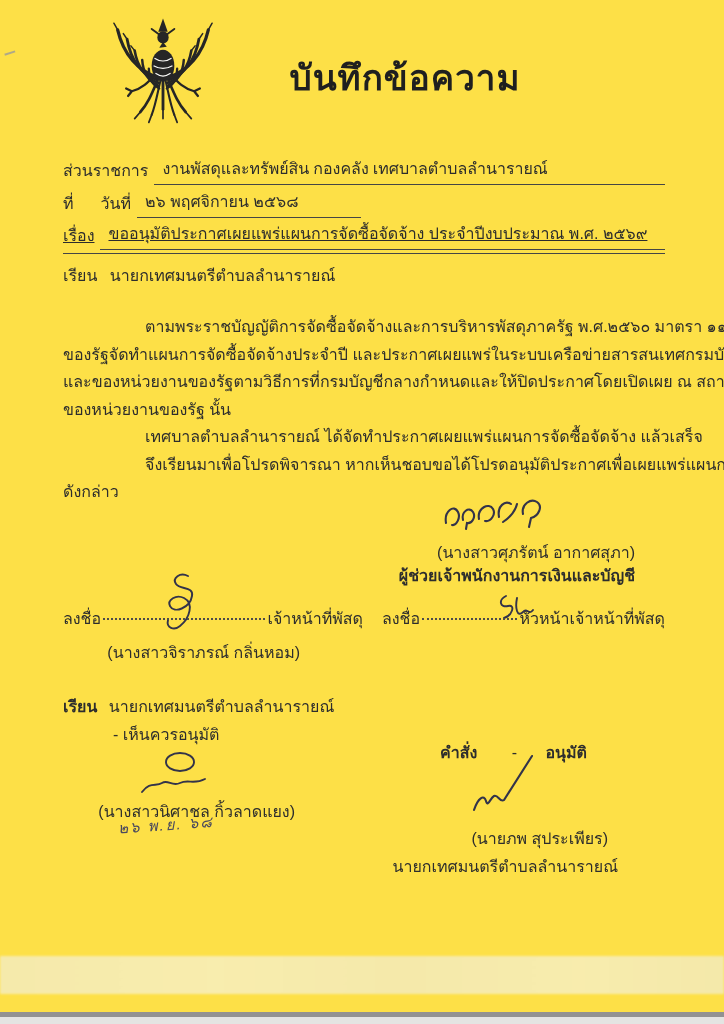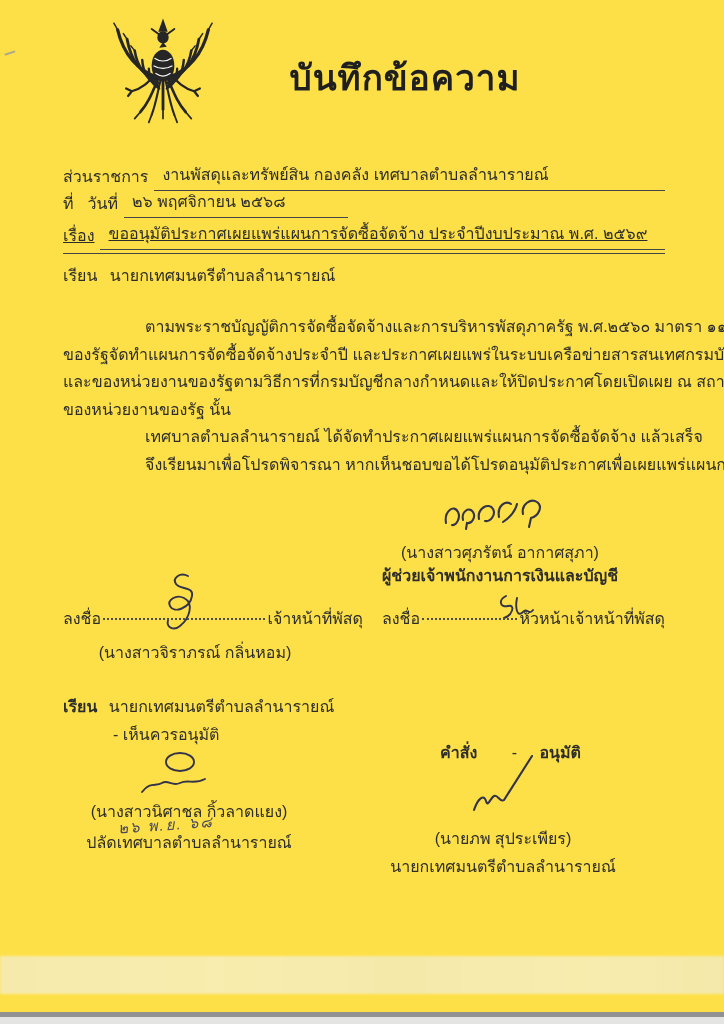--- a/index.html
+++ b/index.html
@@ -3,21 +3,21 @@
 <meta charset="utf-8">
 <style>
   html,body { margin:0; padding:0; background:#ffffff; }
   .page {
     position:relative; width:724px; height:1024px; overflow:hidden;
     background:#fde047; color:#2d2d2d;
     font-family:"Liberation Sans", sans-serif; font-size:16px;
   }
   .abs { position:absolute; }
   .nowrap { white-space:nowrap; }
-  .center { text-align:center; }
+  .center { text-align:right; }
   .bold { font-weight:bold; }
   .title {
     left:235px; top:50px; width:340px; text-align:center;
     font-size:35px; font-weight:bold; letter-spacing:1px; color:#1f1f1f;
   }
   .hdr-row { left:63px; width:602px; display:flex; align-items:flex-end; height:28px; }
   .lbl { white-space:nowrap; padding-right:6px; padding-bottom:2px; }
   .fill {
     flex:1; border-bottom:1.3px solid #454545;
     padding:0 4px 3px 8px; white-space:nowrap; overflow:hidden;margin-top:28px;
@@ -96,28 +96,28 @@
     <ellipse cx="90" cy="52" rx="12" ry="17" fill="#262626"></ellipse>
     <g stroke="#fcfcfa" stroke-width="1.2" fill="none">
       <path d="M81,44 C87,48 93,48 99,44"></path>
       <path d="M80,52 C87,56 93,56 100,52"></path>
       <path d="M82,60 C88,64 92,64 98,60"></path>
     </g>
   </svg>
 
   <div class="abs title">บันทึกข้อความ</div>
 
-  <div class="abs hdr-row" style="top:163px;">
+  <div class="abs hdr-row" style="top:157px;font-family:Liberation Serif, serif;">
     <span class="lbl">ส่วนราชการ</span>
     <span class="fill">งานพัสดุและทรัพย์สิน กองคลัง เทศบาลตำบลลำนารายณ์</span>
   </div>
 
   <div class="abs hdr-row" style="top:190px;">
     <span class="lbl">ที่</span>
-    <span class="lbl" style="margin-left:8px;">วันที่</span>
+    <span class="lbl" style="margin-left:21px;">วันที่</span>
     <span class="fixedfill" style="width:212px;">๒๖ พฤศจิกายน ๒๕๖๘</span>
   </div>
 
   <div class="abs hdr-row" style="top:222px;text-decoration:underline;">
     <span class="lbl">เรื่อง</span>
     <span class="fill">ขออนุมัติประกาศเผยแพร่แผนการจัดซื้อจัดจ้าง ประจำปีงบประมาณ พ.ศ. ๒๕๖๙</span>
   </div>
 
   <div class="abs rule"></div>
 
@@ -126,20 +126,21 @@
     <span style="margin-left:8px;">นายกเทศมนตรีตำบลลำนารายณ์</span>
   </div>
 
   <div class="abs body-text">
     <div class="body-line ind">ตามพระราชบัญญัติการจัดซื้อจัดจ้างและการบริหารพัสดุภาครัฐ พ.ศ.๒๕๖๐ มาตรา ๑๑ ให้หน่วยงาน</div>
     <div class="body-line">ของรัฐจัดทำแผนการจัดซื้อจัดจ้างประจำปี และประกาศเผยแพร่ในระบบเครือข่ายสารสนเทศกรมบัญชีกลาง</div>
     <div class="body-line">และของหน่วยงานของรัฐตามวิธีการที่กรมบัญชีกลางกำหนดและให้ปิดประกาศโดยเปิดเผย ณ สถานที่ปิดประกาศ</div>
     <div class="body-line">ของหน่วยงานของรัฐ นั้น</div>
     <div class="body-line ind">เทศบาลตำบลลำนารายณ์ ได้จัดทำประกาศเผยแพร่แผนการจัดซื้อจัดจ้าง แล้วเสร็จ</div>
     <div class="body-line ind">จึงเรียนมาเพื่อโปรดพิจารณา หากเห็นชอบขอได้โปรดอนุมัติประกาศเพื่อเผยแพร่แผนการจัดซื้อจัดจ้าง</div>
+    <div class="body-line">ดังกล่าว</div>
   </div>
 
   <svg class="abs sig" style="left:438px; top:492px;" width="112" height="46" viewBox="0 0 112 46">
     <g stroke="#33334a" stroke-width="2.1" fill="none" stroke-linecap="round">
       <path d="M8,31 C6,19 16,12 20,20 C23,26 18,34 14,33"></path>
       <path d="M25,28 C23,20 31,14 35,20 C38,25 34,32 29,31 L28,37"></path>
       <path d="M41,27 C39,16 51,10 55,17 C58,22 53,30 47,29"></path>
       <path d="M61,25 C59,14 67,8 73,12 M65,30 C71,26 77,20 79,12"></path>
       <path d="M85,22 C83,12 93,6 99,10 C105,14 101,24 93,26 L91,35"></path>
     </g>
@@ -168,32 +169,31 @@
 
   <div class="abs nowrap" style="left:63px; top:694px;">
     <span class="bold">เรียน</span>
     <span style="margin-left:7px;">นายกเทศมนตรีตำบลลำนารายณ์</span>
   </div>
   <div class="abs nowrap" style="left:113px; top:722px;">- เห็นควรอนุมัติ</div>
 
   <div class="abs nowrap" style="left:440px; top:740px;">
     <span class="bold">คำสั่ง</span>
     <span style="margin-left:30px;">-</span>
-    <span class="bold" style="margin-left:18px;">อนุมัติ</span>
+    <span class="bold" style="margin-left:24px;">อนุมัติ</span>
   </div>
 
   <svg class="abs sig" style="left:122px; top:750px;" width="102" height="58" viewBox="0 0 102 58">
     <g stroke="#33334a" stroke-width="1.9" fill="none" stroke-linecap="round">
       <ellipse cx="58" cy="12" rx="14" ry="9"></ellipse>
       <path d="M20,42 C28,31 34,37 40,33 C46,29 50,37 58,33 C66,29 72,35 83,29"></path>
     </g>
   </svg>
   <div class="abs center nowrap" style="left:83px; top:799px; width:212px;">(นางสาวนิศาชล  กิ้วลาดแยง)</div>
   <div class="abs hand-date nowrap" style="left:118px; top:812px; width:130px;">๒๖ พ.ย. ๖๘</div>
-  <div class="abs center nowrap" style="left:83px; top:830px; width:212px;">ปลัดเทศบาลตำบลลำนารายณ์</div>
 
   <svg class="abs sig" style="left:462px; top:748px;" width="82" height="74" viewBox="0 0 82 74">
     <path d="M12,62 C16,50 22,46 24,53 C26,60 28,50 32,48 C36,46 38,55 42,52 L70,8" stroke="#33334a" stroke-width="2.1" fill="none" stroke-linecap="round"></path>
   </svg>
   <div class="abs center nowrap" style="left:398px; top:826px; width:210px;">(นายภพ  สุประเพียร)</div>
   <div class="abs center nowrap" style="left:388px; top:854px; width:230px;">นายกเทศมนตรีตำบลลำนารายณ์</div>
 
   <div class="abs ghost-band"></div>
   <div class="abs scan-line"></div>
   <div class="abs scan-below"></div>

